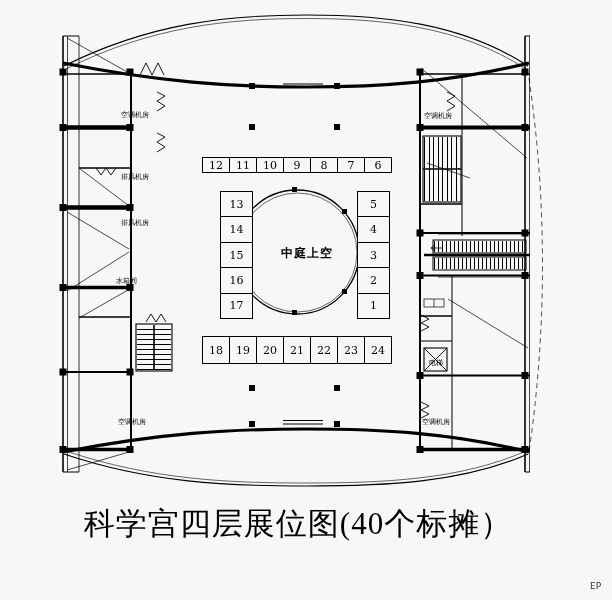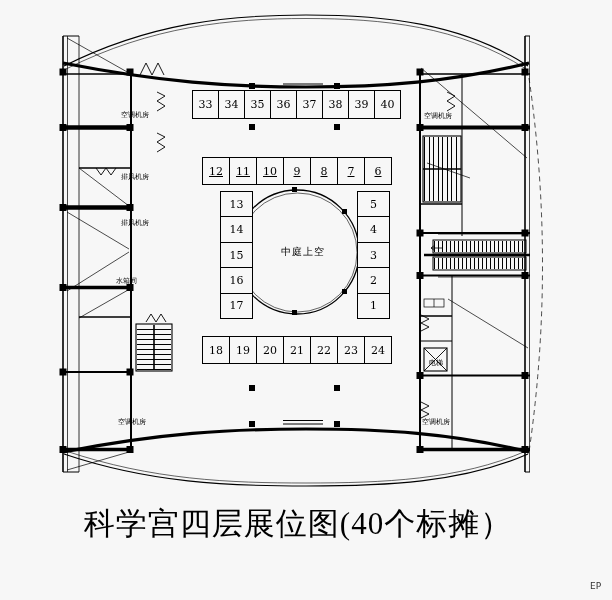--- a/index.html
+++ b/index.html
@@ -12,21 +12,21 @@
   .hatch-esc{background:repeating-linear-gradient(90deg,#000 0 1px,transparent 1px 4px);}
   .row,.col{position:absolute;display:flex;border:1.5px solid #000;box-sizing:border-box;background:#f7f7f7;}
   .col{flex-direction:column;}
   .cell{flex:1;display:flex;align-items:center;justify-content:center;
         font-family:"DejaVu Serif",serif;font-size:11px;line-height:1;background:#f7f7f7;}
   .row .cell{border-right:1px solid #000;}
   .row .cell:last-child{border-right:none;}
   .col .cell{border-bottom:1px solid #000;}
   .col .cell:last-child{border-bottom:none;}
   .room-label{position:absolute;font-size:7px;line-height:1;white-space:nowrap;color:#000;margin-top:33px;}
-  .atrium-label{position:absolute;font-size:10px;letter-spacing:1px;white-space:nowrap;color:#000;}
+  .atrium-label{position:absolute;font-size:12px;letter-spacing:1px;white-space:nowrap;color:#000;font-weight:bold;}
   #plan-title{position:absolute;left:0;right:16px;top:503px;text-align:center;
       font-family:"Liberation Serif","DejaVu Serif",serif;font-size:31px;letter-spacing:1px;color:#000;}
   #corner-mark{position:absolute;left:590px;top:581px;font-size:9px;color:#333;}
 </style>
 </head>
 <body>
 
 <div id="stage">
 
   <div class="hatch hatch-v" style="left:424px;top:137px;width:36px;height:64px;"></div>
@@ -182,32 +182,22 @@
       <polyline points="157,92 165,96 157,101 165,106 157,111"></polyline>
       <polyline points="157,133 165,137 157,142 165,147 157,152"></polyline>
       <polyline points="447,92 455,96 447,101 455,106 447,111"></polyline>
       <polyline points="421,315 429,319 421,323 429,327 421,331"></polyline>
       <polyline points="421,402 429,406 421,410 429,414 421,418"></polyline>
       <polyline points="146,322 151,314 156,322 161,314 166,322"></polyline>
       <polyline points="96,168 101,175 106,168 111,175 116,168"></polyline>
     </g>
   </svg>
 
-  <div class="row" style="left:192px;top:90px;width:209px;height:29px;">
-    <div class="cell">33</div>
-    <div class="cell">34</div>
-    <div class="cell">35</div>
-    <div class="cell">36</div>
-    <div class="cell">37</div>
-    <div class="cell">38</div>
-    <div class="cell">39</div>
-    <div class="cell">40</div>
-  </div>
-
-  <div class="row" style="left:202px;top:157px;width:190px;height:28px;text-decoration:underline;">
+
+  <div class="row" style="left:202px;top:157px;width:190px;height:16px;">
     <div class="cell">12</div>
     <div class="cell">11</div>
     <div class="cell">10</div>
     <div class="cell">9</div>
     <div class="cell">8</div>
     <div class="cell">7</div>
     <div class="cell">6</div>
   </div>
 
   <div class="col" style="left:200px;top:191px;width:33px;height:128px;margin-left:20px;">

